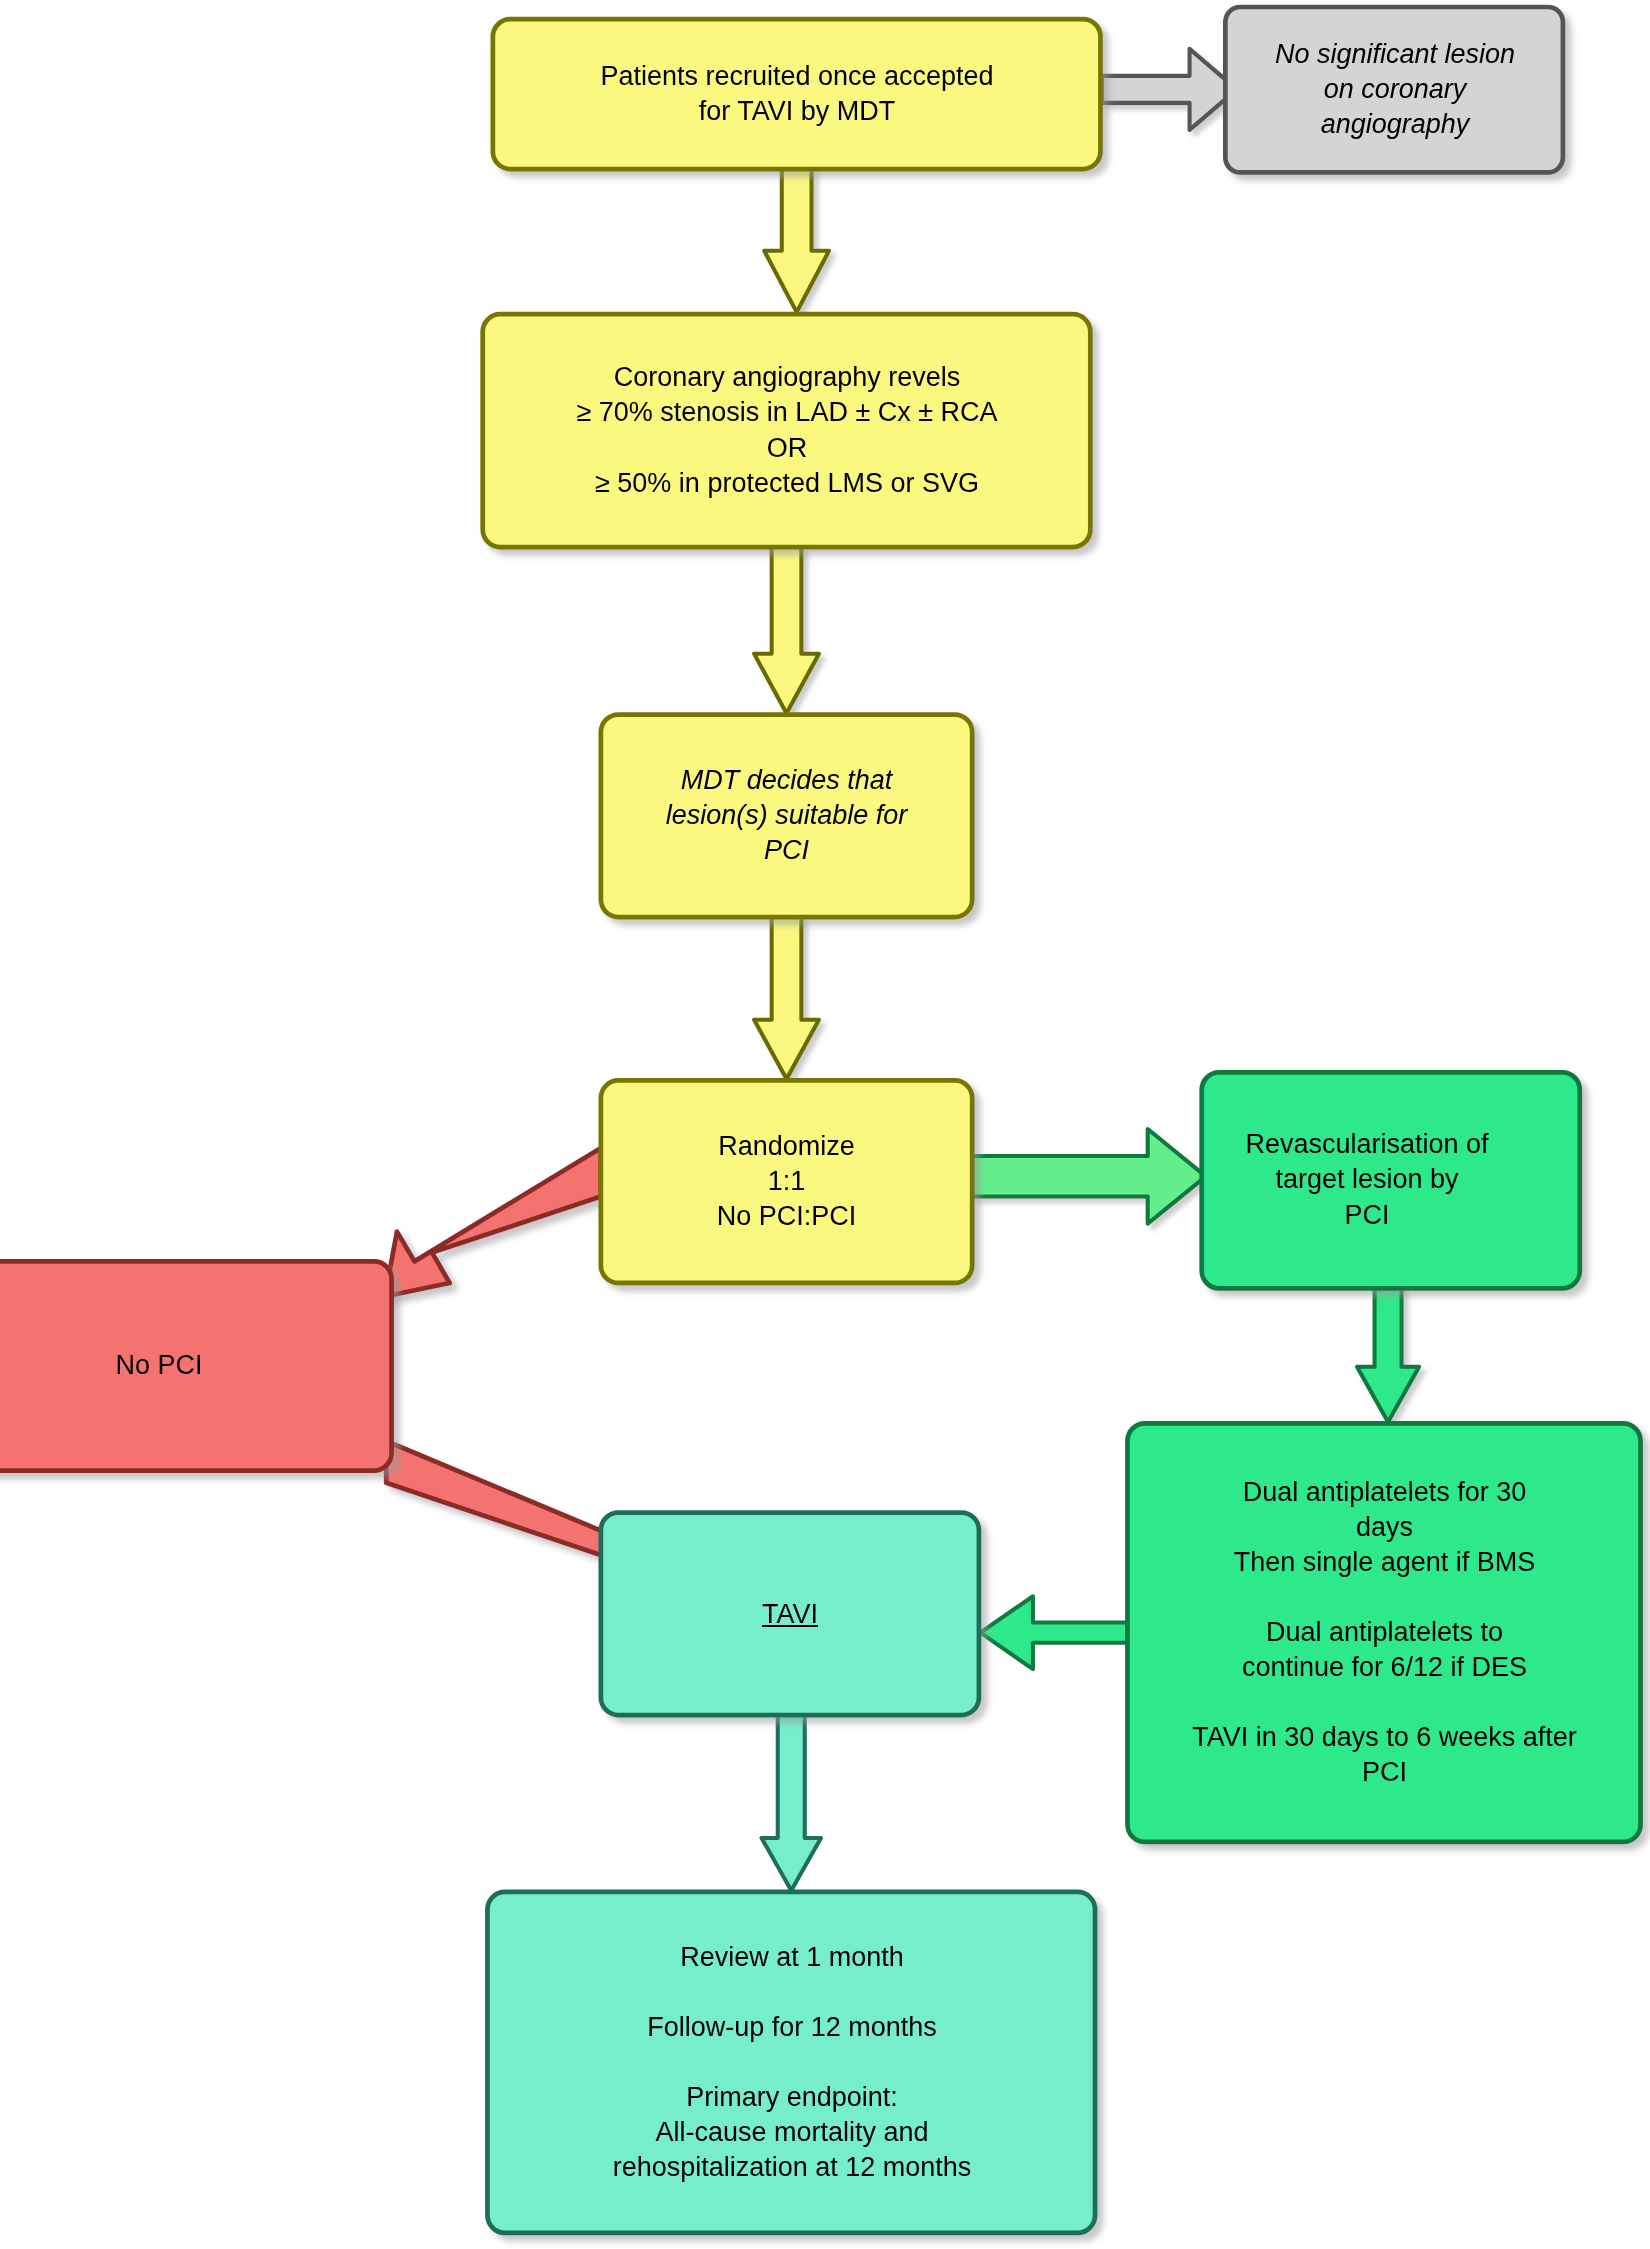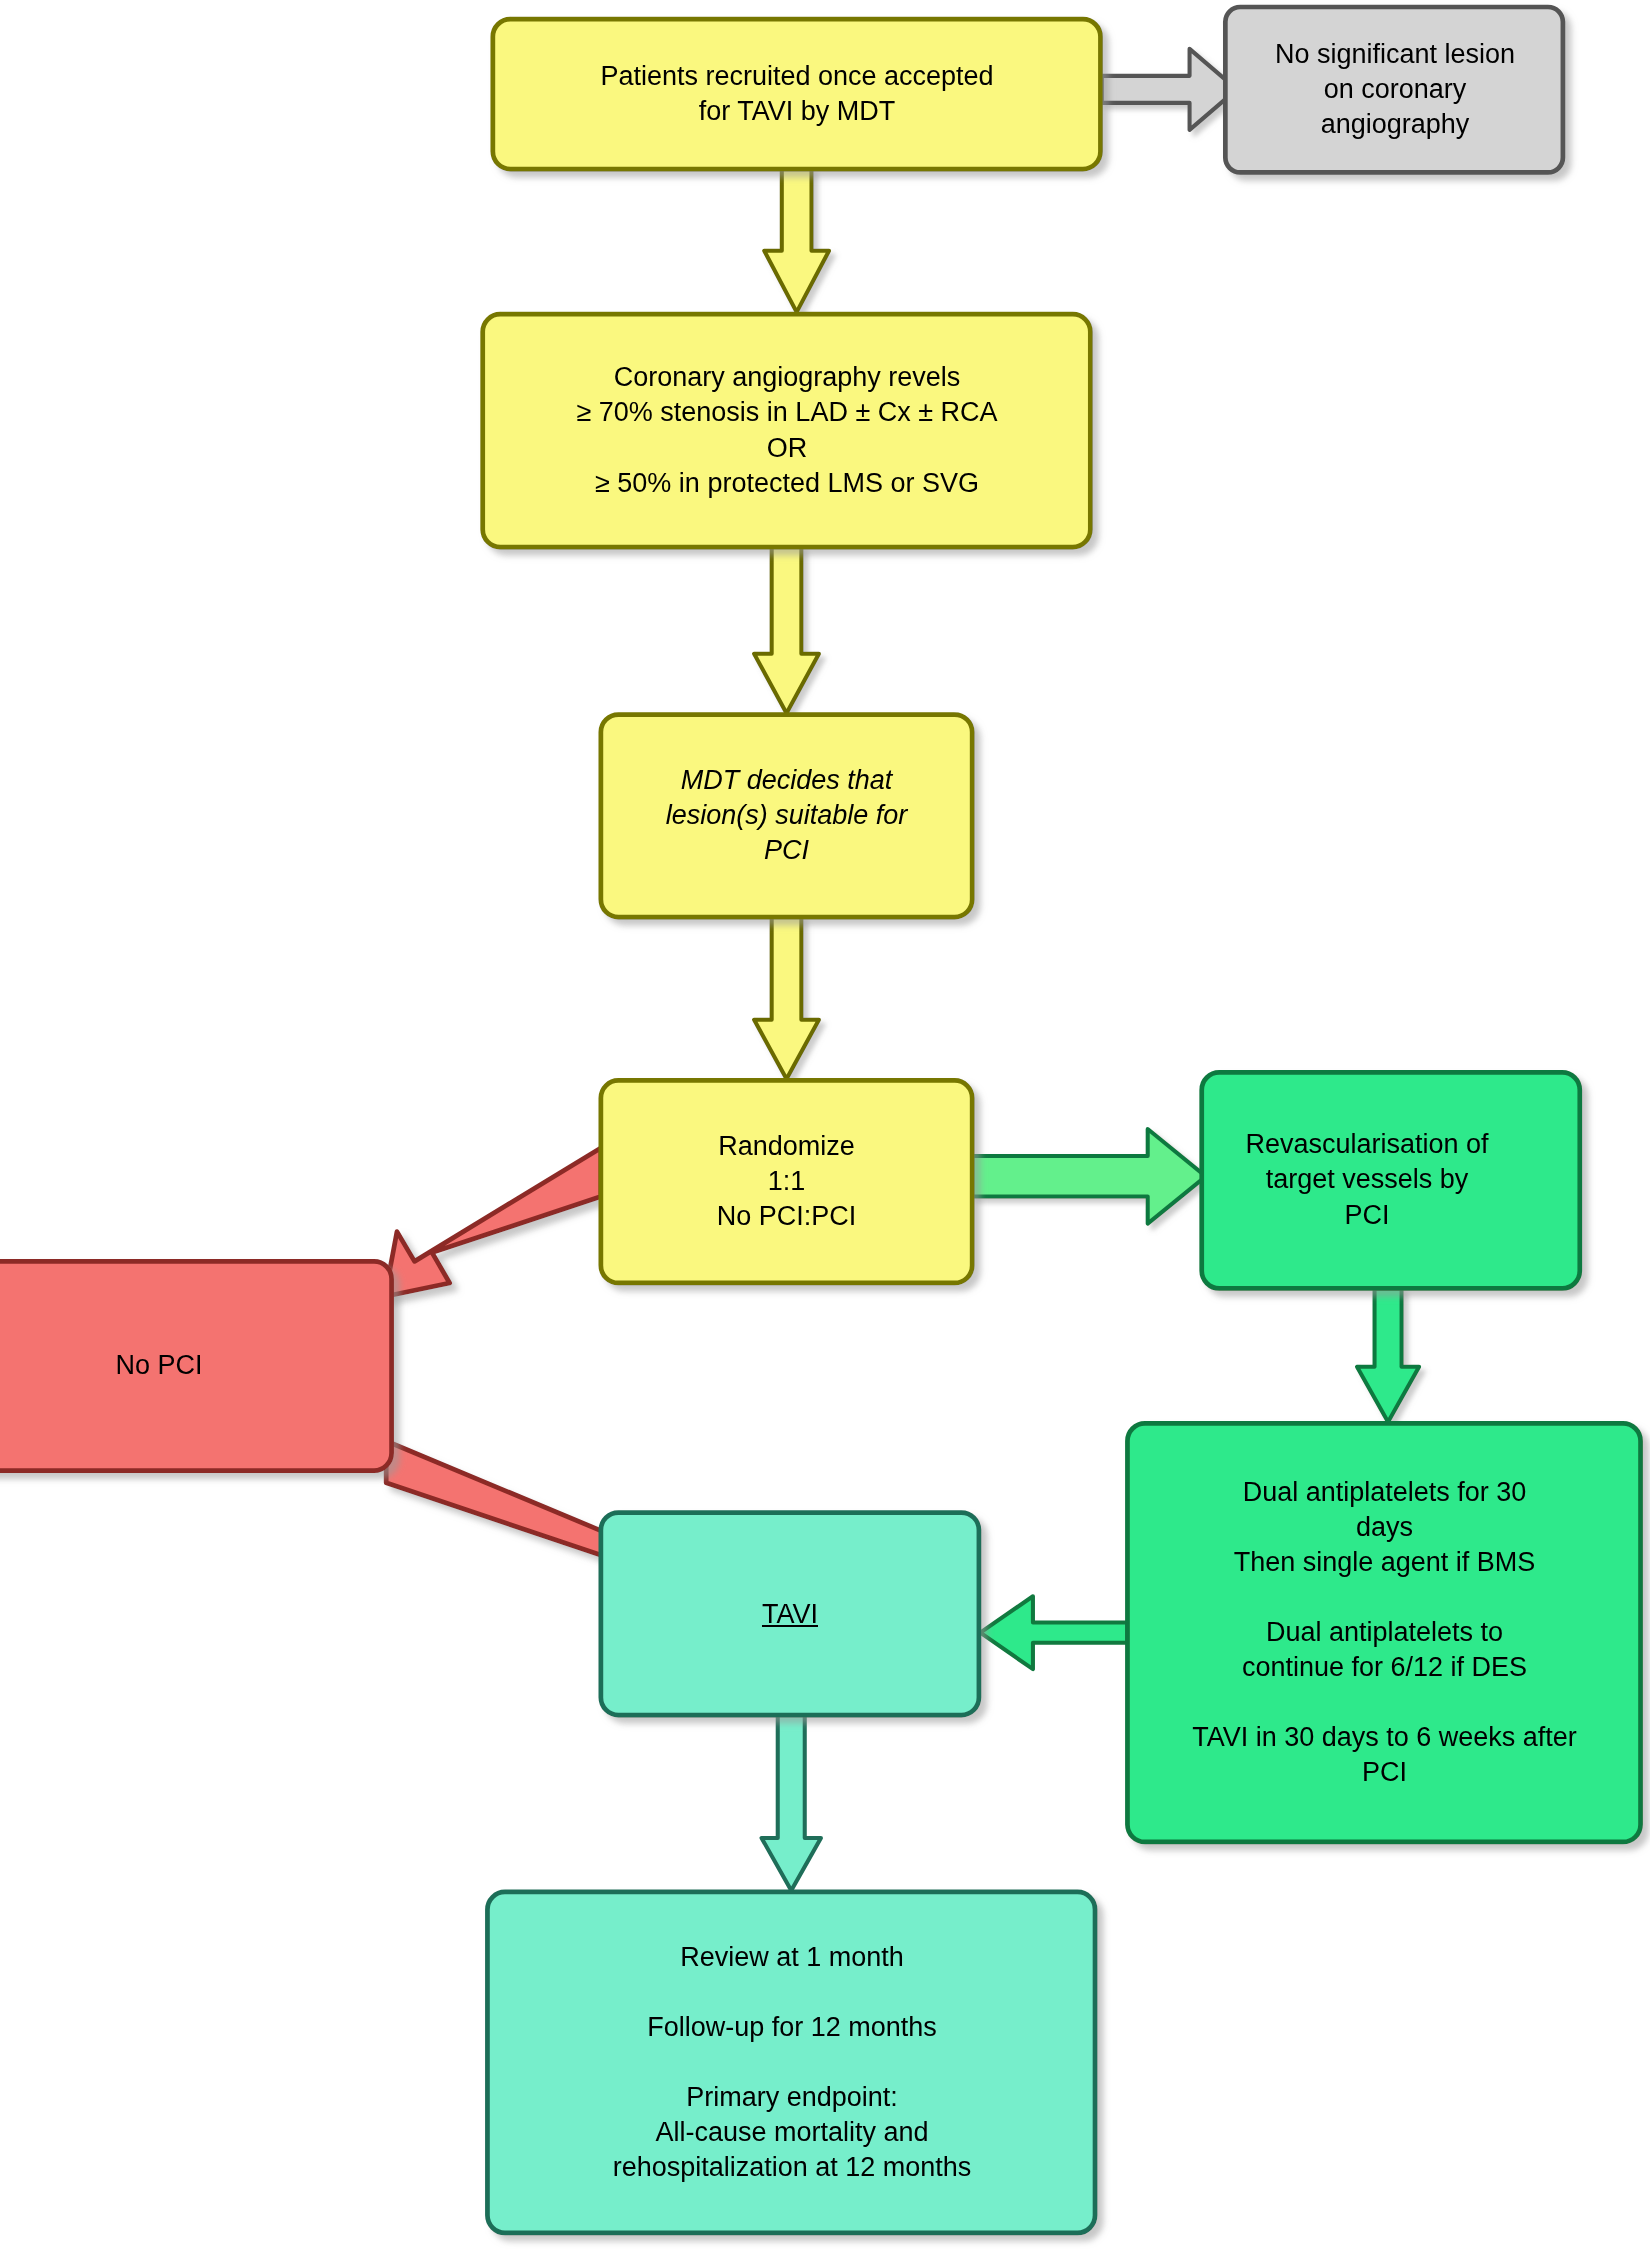--- a/index.html
+++ b/index.html
@@ -135,29 +135,29 @@
     </g>
 
     <g filter="url(#softshadow)">
       <rect x="722" y="2802" width="900" height="505" rx="26" ry="26" fill="#76EECB" stroke="#1F6E59" stroke-width="7"></rect>
     </g>
 
   </svg>
 
   <div class="node-text" style="left:493px; top:19px; width:608px; height:150px;"><span class="ln">Patients recruited once accepted</span><span class="ln">for TAVI by MDT</span></div>
 
-  <div class="node-text" style="left:1226px; top:6.8px; width:338px; height:165px;"><span class="ln">No significant lesion</span><span class="ln">on coronary</span><span class="ln">angiography</span></div>
+  <div class="node-text" style="left:1226px; top:6.8px; width:338px; height:165px;font-style:italic;"><span class="ln">No significant lesion</span><span class="ln">on coronary</span><span class="ln">angiography</span></div>
 
   <div class="node-text" style="left:483px; top:314px; width:608px; height:233px;"><span class="ln">Coronary angiography revels</span><span class="ln">≥ 70% stenosis in LAD ± Cx ± RCA</span><span class="ln">OR</span><span class="ln">≥ 50% in protected LMS or SVG</span></div>
 
   <div class="node-text" style="left:601px; top:714px; width:371px; height:203px;font-style:italic;"><span class="ln">MDT decides that</span><span class="ln">lesion(s) suitable for</span><span class="ln">PCI</span></div>
 
   <div class="node-text" style="left:601px; top:1080px; width:371px; height:203px;"><span class="ln">Randomize</span><span class="ln">1:1</span><span class="ln">No PCI:PCI</span></div>
 
-  <div class="node-text" style="left:1178px; top:1072px; width:378px; height:216px;"><span class="ln">Revascularisation of</span><span class="ln">target vessels by</span><span class="ln">PCI</span></div>
+  <div class="node-text" style="left:1178px; top:1072px; width:378px; height:216px;"><span class="ln">Revascularisation of</span><span class="ln">target lesion by</span><span class="ln">PCI</span></div>
 
   <div class="node-text" style="left:-74px; top:1261px; width:466px; height:209px;"><span class="ln">No PCI</span></div>
 
   <div class="node-text" style="left:1128px; top:1423px; width:513px; height:419px;"><span class="ln">Dual antiplatelets for 30</span><span class="ln">days</span><span class="ln">Then single agent if BMS</span><span class="spacer-line"></span><span class="ln">Dual antiplatelets to</span><span class="ln">continue for 6/12 if DES</span><span class="spacer-line"></span><span class="ln">TAVI in 30 days to 6 weeks after</span><span class="ln">PCI</span></div>
 
   <div class="node-text" style="left:601px; top:1513px; width:378px; height:203px;text-decoration:underline;"><span class="ln">TAVI</span></div>
 
   <div class="node-text" style="left:488px; top:1892px; width:608px; height:341px;"><span class="ln">Review at 1 month</span><span class="spacer-line"></span><span class="ln">Follow-up for 12 months</span><span class="spacer-line"></span><span class="ln">Primary endpoint:</span><span class="ln">All-cause mortality and</span><span class="ln">rehospitalization at 12 months</span></div>
 
 </div>

